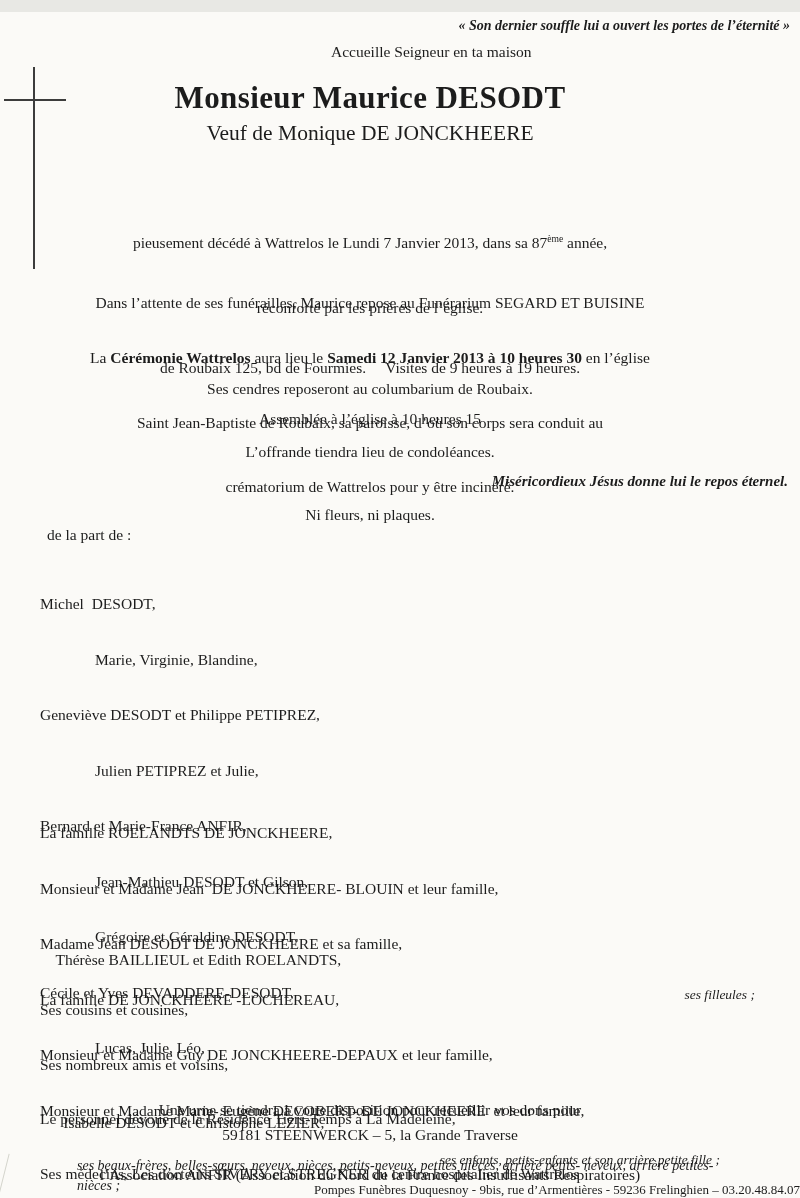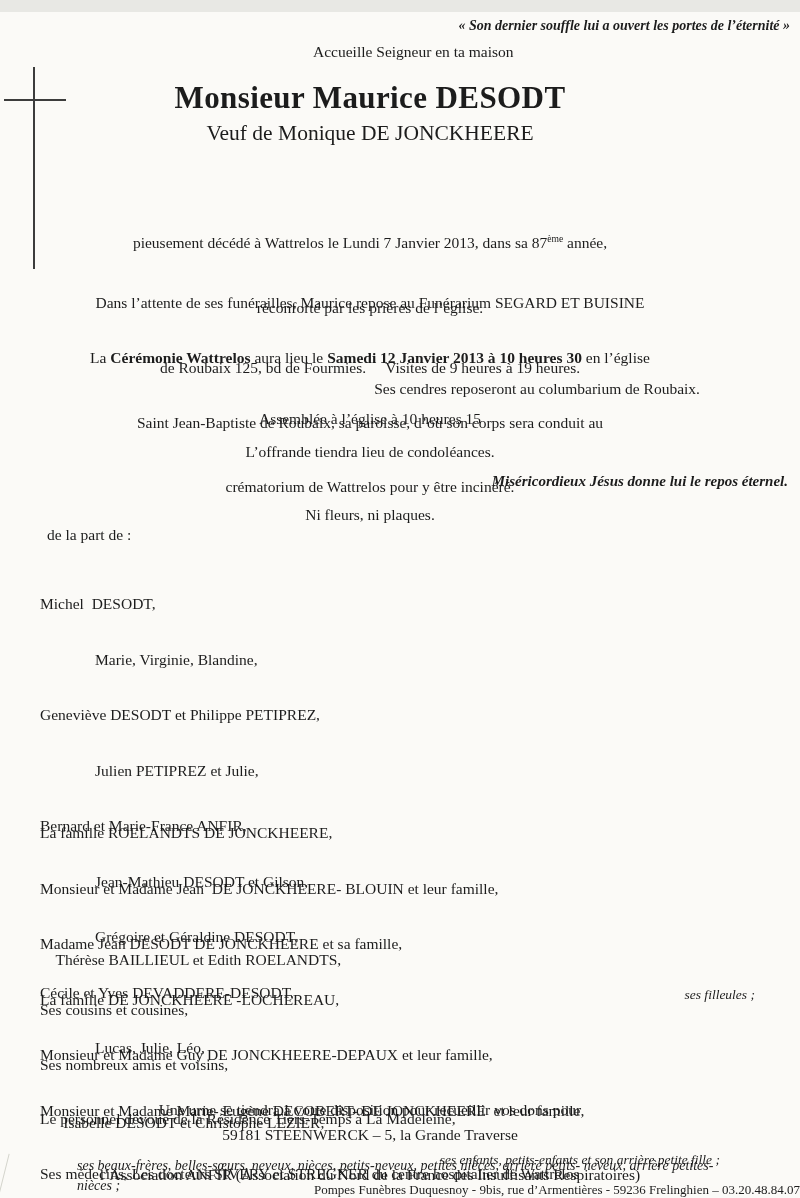--- a/index.html
+++ b/index.html
@@ -11,31 +11,31 @@
     overflow:hidden;
   }
   .page * { white-space:pre-wrap; }
 
   
   .cross-v { position:absolute; left:33px; top:55px; width:1.5px; height:202px; background:#3c3c3c; }
   .cross-h { position:absolute; left:4px;  top:87px; width:62px; height:1.5px; background:#3c3c3c; }
   .artifact { position:absolute; left:2px; bottom:2px; width:1px; height:55px; background:#d4d4cc; transform:rotate(14deg); }
 
   .epigraph   { position:absolute; top:6px; right:10px; font-style:italic; font-weight:bold; font-size:14px; }
-  .invocation { position:absolute; top:31px; left:313px; font-size:15.5px; }
+  .invocation { position:absolute; top:31px; left:331px; font-size:15.5px; }
 
   .centered   { position:absolute; left:40px; width:660px; text-align:center; }
   .title      { top:68px;  font-size:31px; font-weight:bold; letter-spacing:.4px; }
   .subtitle   { top:109px; font-size:21.5px; }
 
   .body-txt   { font-size:15.5px; line-height:21.5px; }
   .p-death    { top:177px; }
   .p-repose   { top:237px; }
   .p-ceremony { top:292px; }
-  .ashes      { top:366px;text-align:right; }
+  .ashes      { top:366px; }
   .assembly   { top:396px; }
   .offering   { top:429px; }
   .prayer     { position:absolute; top:461px; right:12px; font-style:italic; font-weight:bold; font-size:15px; }
   .no-flowers { top:492px; }
 
   sup.ord { font-size:.62em; vertical-align:super; line-height:0; }
   .b { font-weight:bold; }
 
   .intro      { position:absolute; top:514px; left:47px; font-size:15.5px; }
 

